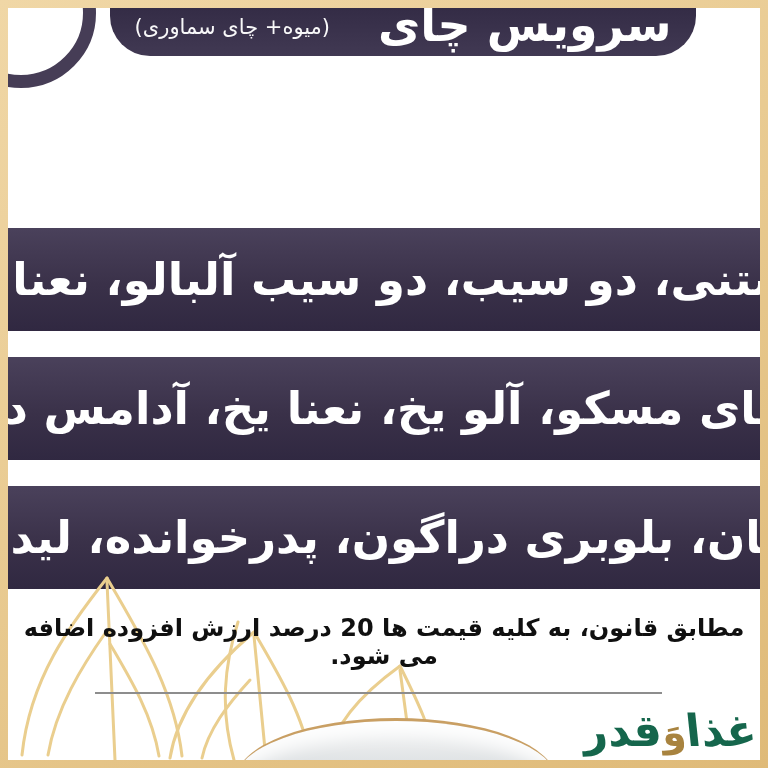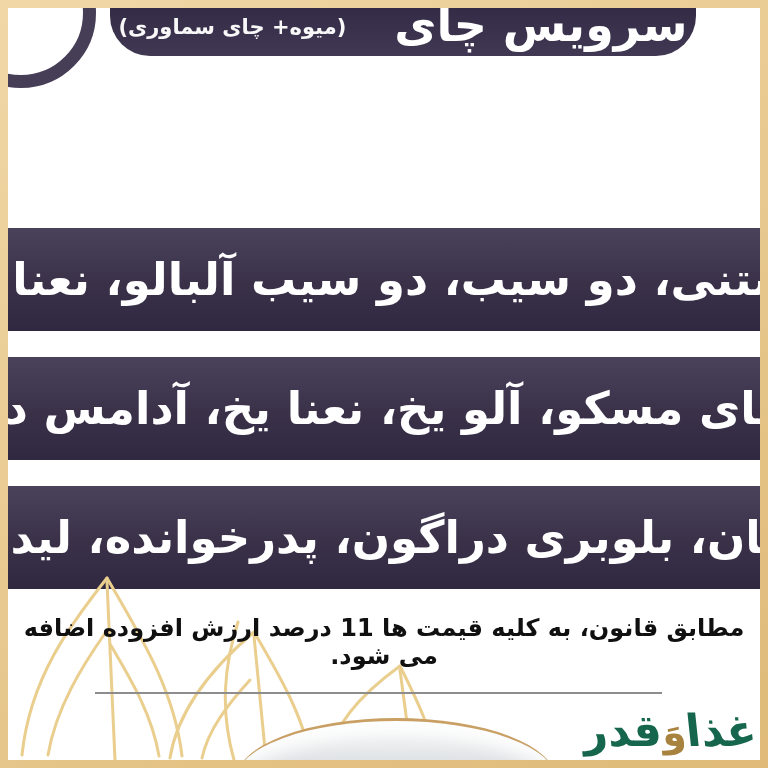--- a/index.html
+++ b/index.html
@@ -19,21 +19,21 @@
   }
   
   .header-pill{
     position:absolute;left:102px;top:-50px;width:586px;height:98px;
     background:linear-gradient(180deg,#282136 0%,#352d47 55%,#413953 100%);
     border-radius:0 0 40px 40px;
     display:flex;flex-direction:row;align-items:flex-end;justify-content:center;
     gap:28px;direction:rtl;color:#fff;padding-bottom:8px;box-sizing:border-box;
   }
   .header-title{font-size:46px;font-weight:bold;line-height:0.95;white-space:nowrap;margin-left:20px;}
-  .header-subtitle{font-size:21px;font-weight:bold;white-space:nowrap;margin-bottom:9px;opacity:.97;}
+  .header-subtitle{font-size:21px;font-weight:normal;white-space:nowrap;margin-bottom:9px;opacity:.97;}
   
   .section-title{
     position:absolute;top:72px;left:0;right:0;text-align:center;
     direction:rtl;font-size:88px;color:#0b0b0b;line-height:1.15;
     font-family:"DejaVu Sans",sans-serif;letter-spacing:-2px;
   }
   
   .bar{
     position:absolute;left:0;right:0;height:103px;overflow:hidden;
     background:linear-gradient(180deg,#4a415b 0%,#3a3149 55%,#302841 100%);
@@ -109,21 +109,21 @@
       <path d="M252 66 L264 190"></path>
       <path d="M248 110 C226 134 206 160 200 188"></path>
 
       <path d="M236 52 C222 96 218 140 232 190"></path>
 
       <path d="M398 96 C362 122 332 154 326 188"></path>
       <path d="M398 96 C416 132 430 162 434 190"></path>
       <path d="M398 100 L410 190"></path>
     </svg>
 
-    <div class="vat-note">مطابق قانون، به کلیه قیمت ها 11 درصد ارزش افزوده اضافه می شود.</div>
+    <div class="vat-note">مطابق قانون، به کلیه قیمت ها 20 درصد ارزش افزوده اضافه می شود.</div>
 
     <div class="divider"></div>
 
     <div class="plate"></div>
 
     <div class="logo">
       <span class="logo-green">غذا</span><span class="logo-gold">وَ</span><span class="logo-green">قدر</span>
     </div>
 
   </div>

